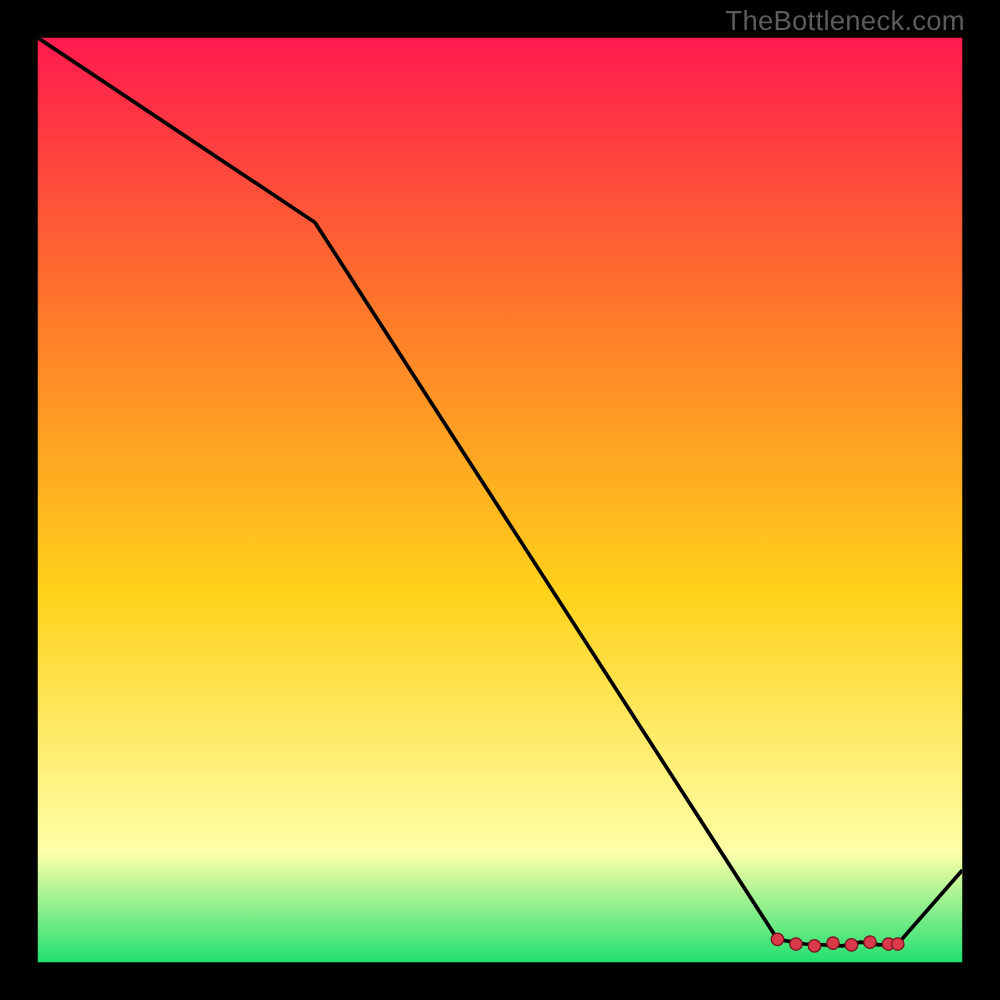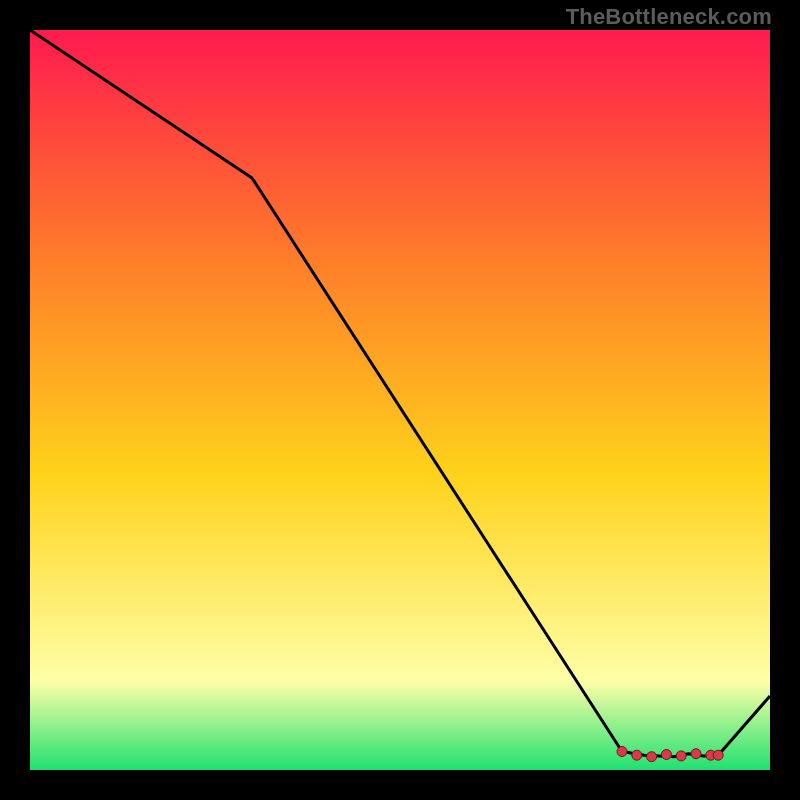--- a/index.html
+++ b/index.html
@@ -16,21 +16,21 @@
     width: 800px;
     height: 800px;
     background: #000;
   }
   .watermark {
     position: absolute;
     top: 4px;
     right: 28px;
     color: #5c5c5c;
     font-size: 22px;
-    font-weight: 700;
+    font-weight: 400;
     letter-spacing: 0.2px;
     user-select: none;
   }
   .plot {
     position: absolute;
     left: 30px;
     top: 30px;
     width: 740px;
     height: 740px;
   }

